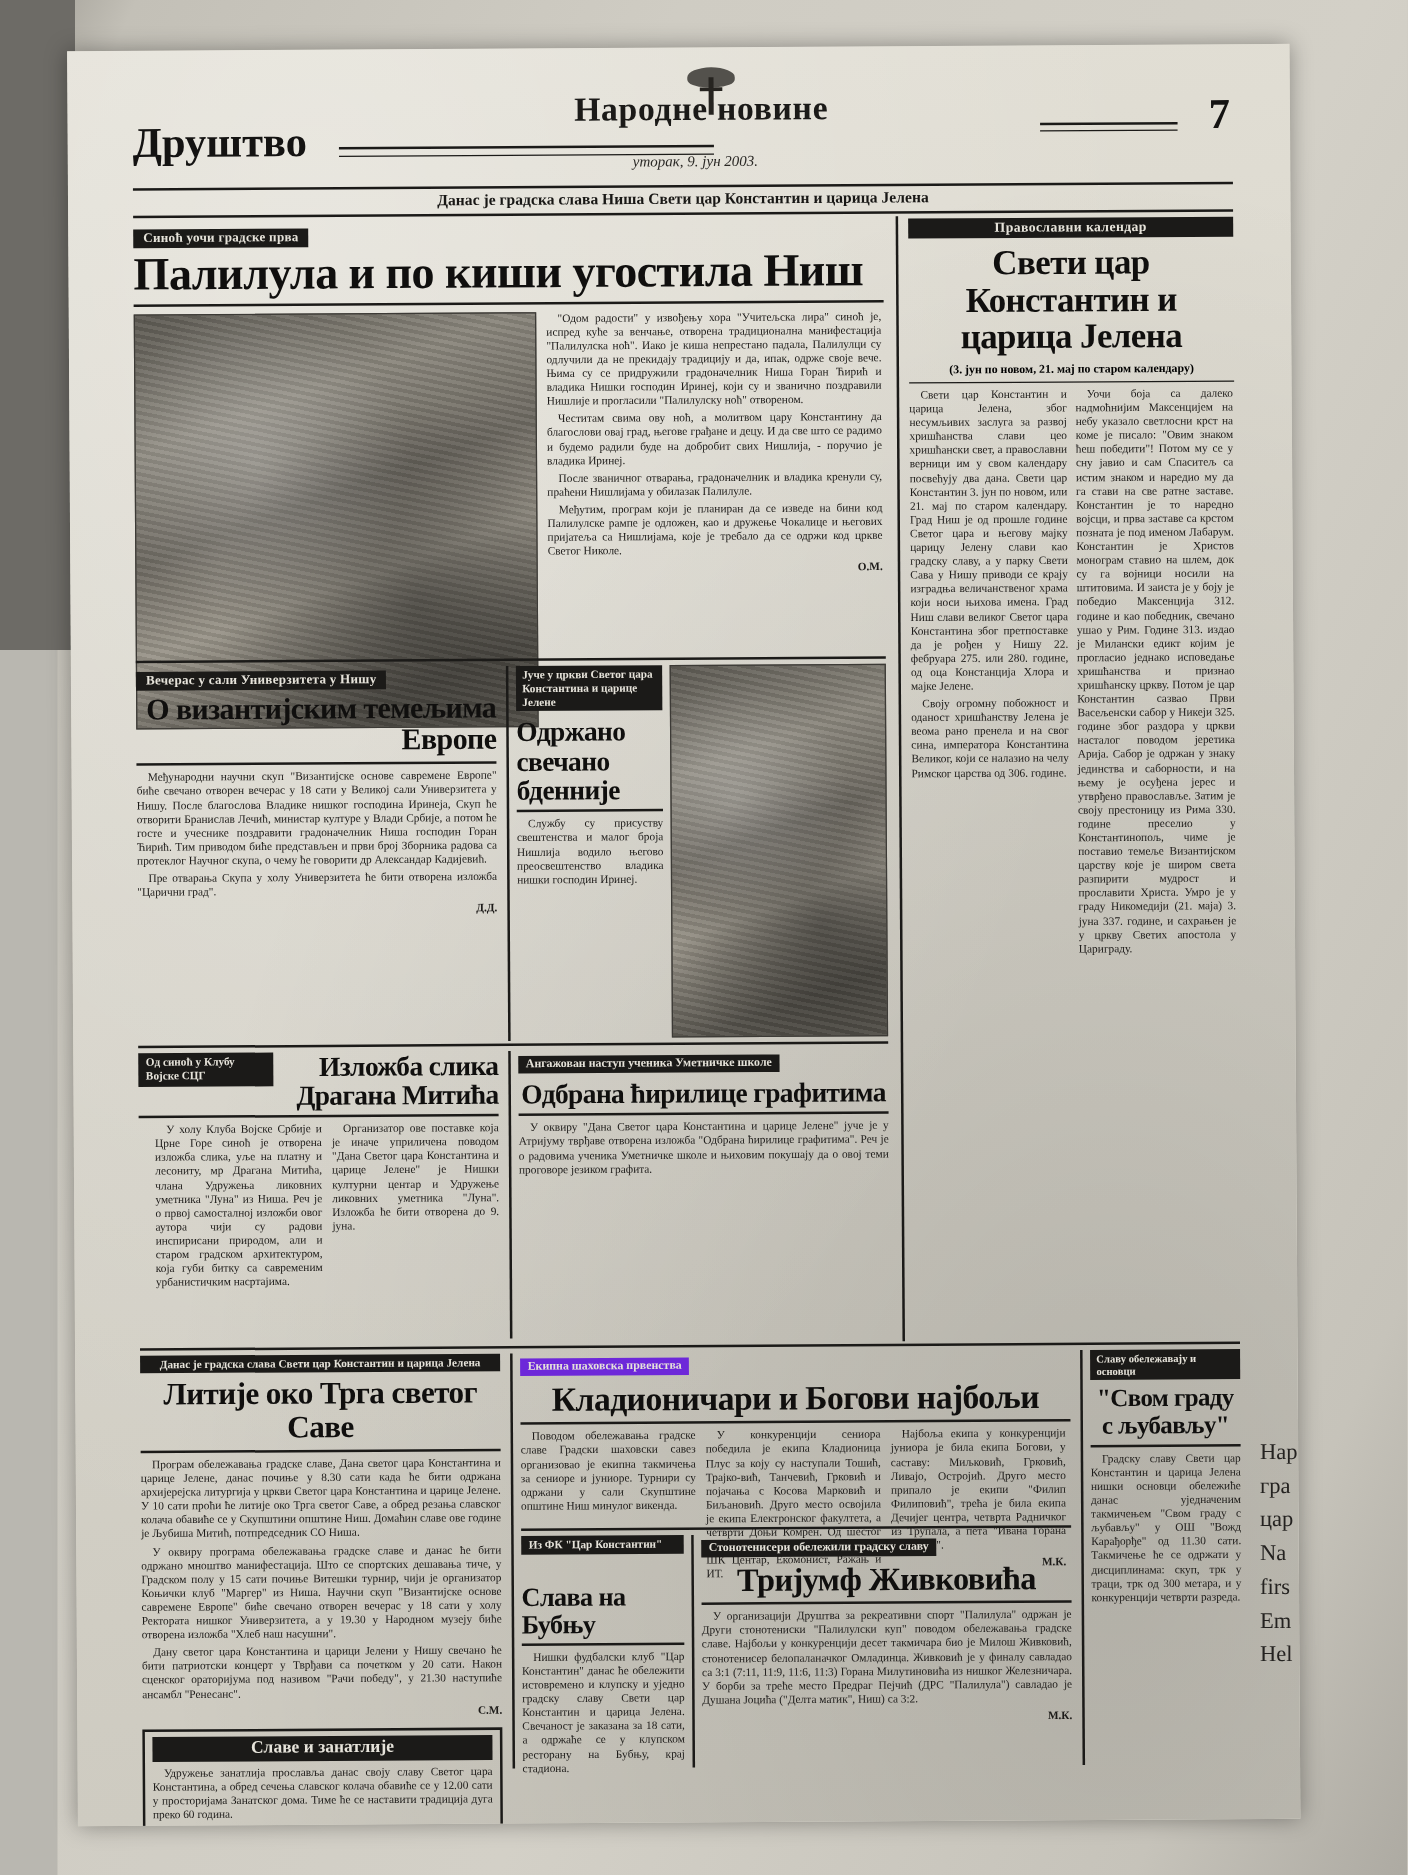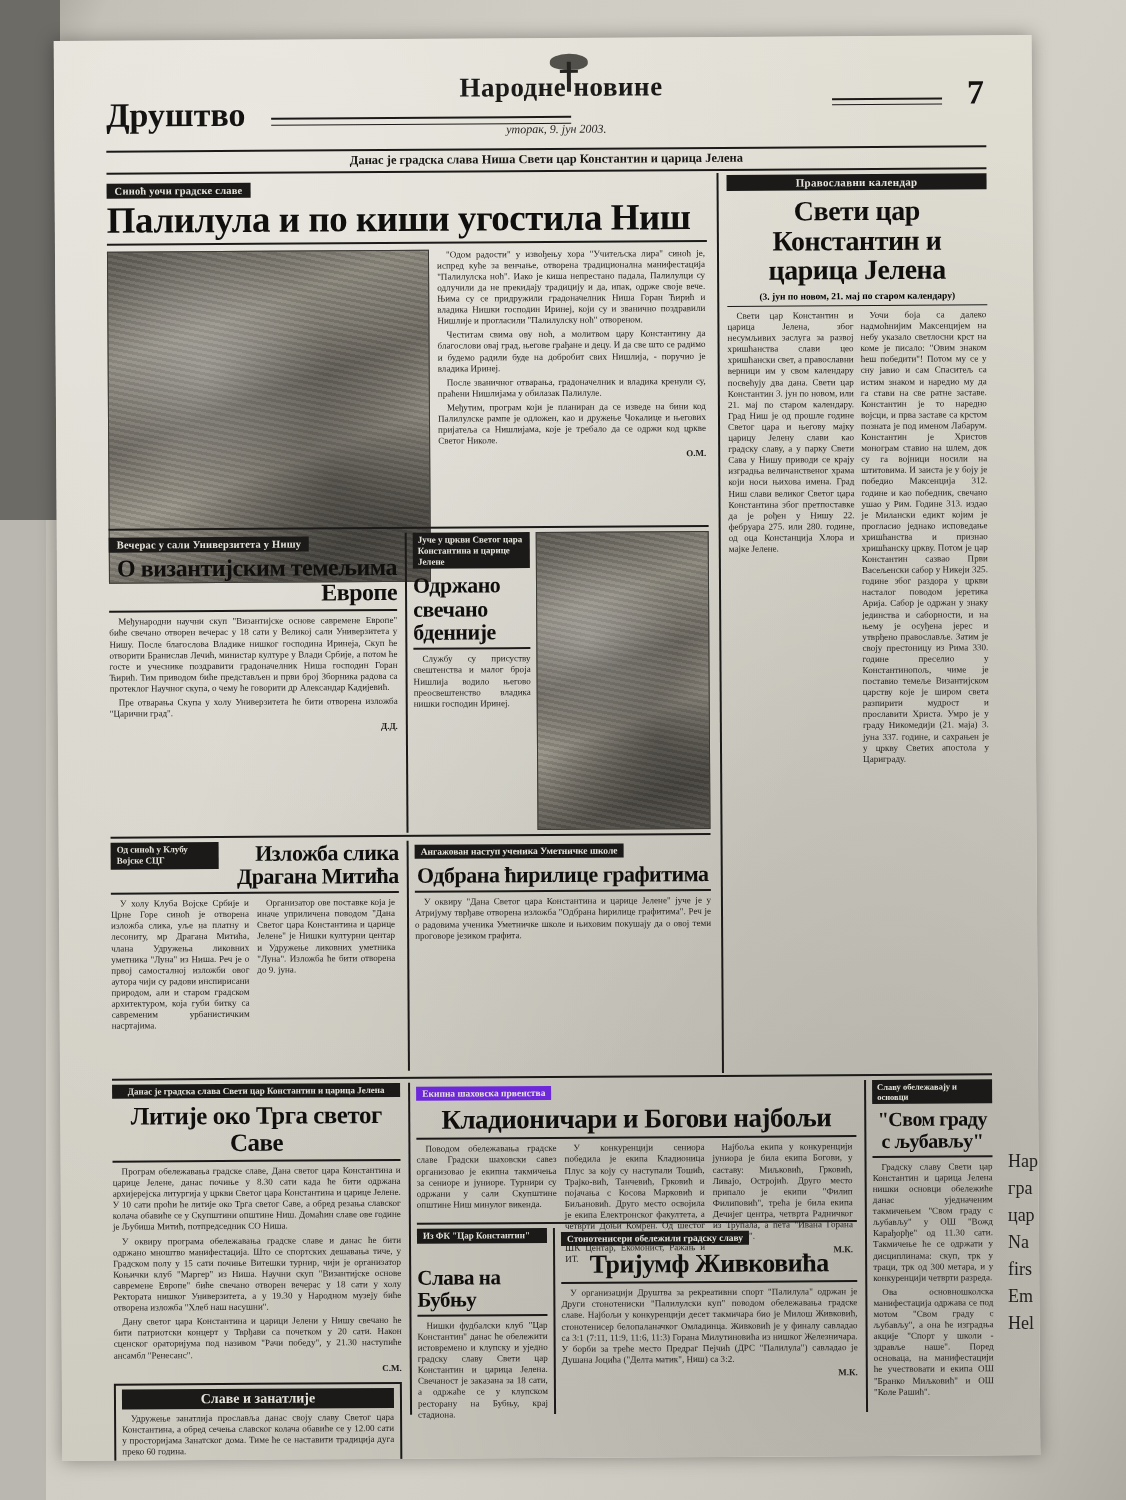--- a/index.html
+++ b/index.html
@@ -135,21 +135,21 @@
       <div class="section-rule"></div>
       <div class="dateline">уторак, 9. јун 2003.</div>
     </div>
 
     <div class="banner">Данас је градска слава Ниша Свети цар Константин и царица Јелена</div>
 
     <div class="col-sep" style="left:610px;top:110px;height:900px;"></div>
 
     <div style="position:absolute;left:0;top:112px;width:600px;">
       <div style="margin-top:2px;">
-        <span class="kicker">Синоћ уочи градске славе</span>
+        <span class="kicker">Синоћ уочи градске прва</span>
       </div>
       <div class="hl" style="font-size:37px;margin-top:3px;">Палилула и по киши угостила Ниш</div>
       <div class="hr2" style="margin-top:4px;"></div>
       <div style="display:flex;gap:8px;margin-top:6px;">
         <div class="photo" style="width:320px;height:330px;"></div>
         <div class="body" style="width:268px;">
           <p>"Одом радости" у извођењу хора "Учитељска лира" синоћ је, испред куће за венчање, отворена традиционална манифестација "Палилулска ноћ". Иако је киша непрестано падала, Палилулци су одлучили да не прекидају традицију и да, ипак, одрже своје вече. Њима су се придружили градоначелник Ниша Горан Ћирић и владика Нишки господин Иринеј, који су и званично поздравили Нишлије и прогласили "Палилулску ноћ" отвореном.</p>
           <p>Честитам свима ову ноћ, а молитвом цару Константину да благослови овај град, његове грађане и децу. И да све што се радимо и будемо радили буде на добробит свих Нишлија, - поручио је владика Иринеј.</p>
           <p>После званичног отварања, градоначелник и владика кренули су, праћени Нишлијама у обилазак Палилуле.</p>
           <p>Међутим, програм који је планиран да се изведе на бини код Палилулске рампе је одложен, као и дружење Чокалице и његових пријатеља са Нишлијама, које је требало да се одржи код цркве Светог Николе.</p>
@@ -159,20 +159,21 @@
     </div>
 
     <div style="position:absolute;left:620px;top:112px;width:260px;">
       <div style="background:#1b1a18;color:#e6e3da;font-size:11px;font-weight:bold;text-align:center;padding:2px 0;letter-spacing:.3px;">Православни календар</div>
       <div class="hl" style="font-size:28px;text-align:center;margin-top:6px;line-height:1.06;">Свети цар Константин и царица Јелена</div>
       <div style="font-size:9.5px;font-weight:bold;text-align:center;margin-top:6px;">(3. јун по новом, 21. мај по старом календару)</div>
       <div class="hr1" style="margin-top:4px;"></div>
       <div style="display:flex;gap:7px;margin-top:4px;">
         <div class="body" style="width:126px;">
           <p>Свети цар Константин и царица Јелена, због несумљивих заслуга за развој хришћанства слави цео хришћански свет, а православни верници им у свом календару посвећују два дана. Свети цар Константин 3. јун по новом, или 21. мај по старом календару. Град Ниш је од прошле године Светог цара и његову мајку царицу Јелену слави као градску славу, а у парку Свети Сава у Нишу приводи се крају изградња величанственог храма који носи њихова имена. Град Ниш слави великог Светог цара Константина због претпоставке да је рођен у Нишу 22. фебруара 275. или 280. године, од оца Констанција Хлора и мајке Јелене.</p>
+          <p>Своју огромну побожност и оданост хришћанству Јелена је веома рано пренела и на свог сина, императора Константина Великог, који се налазио на челу Римског царства од 306. године.</p>
         </div>
         <div class="body" style="width:126px;">
           <p>Уочи боја са далеко надмоћнијим Максенцијем на небу указало светлосни крст на коме је писало: "Овим знаком ћеш победити"! Потом му се у сну јавио и сам Спаситељ са истим знаком и наредио му да га стави на све ратне заставе. Константин је то наредно војсци, и прва заставе са крстом позната је под именом Лабарум. Константин је Христов монограм ставио на шлем, док су га војници носили на штитовима. И заиста је у боју је победио Максенција 312. године и као победник, свечано ушао у Рим. Године 313. издао је Милански едикт којим је прогласио једнако исповедање хришћанства и признао хришћанску цркву. Потом је цар Константин сазвао Први Васељенски сабор у Никеји 325. године због раздора у цркви насталог поводом јеретика Арија. Сабор је одржан у знаку јединства и саборности, и на њему је осуђена јерес и утврђено православље. Затим је своју престоницу из Рима 330. године преселио у Константинопољ, чиме је поставио темеље Византијском царству које је широм света разпирити мудрост и прославити Христа. Умро је у граду Никомедији (21. маја) 3. јуна 337. године, и сахрањен је у цркву Светих апостола у Цариграду.</p>
         </div>
       </div>
     </div>
 
     <div class="hr2" style="position:absolute;left:0;top:462px;width:600px;"></div>
 
     <div style="position:absolute;left:0;top:468px;width:288px;">
@@ -204,21 +205,21 @@
 
     <div class="hr2" style="position:absolute;left:0;top:770px;width:600px;"></div>
 
     <div style="position:absolute;left:0;top:776px;width:288px;">
       <div style="display:flex;align-items:flex-start;gap:8px;">
         <div style="background:#1b1a18;color:#e6e3da;font-size:9px;font-weight:bold;padding:2px 6px;line-height:1.25;width:96px;">Од синоћ у Клубу Војске СЦГ</div>
         <div class="hl" style="font-size:22px;flex:1;text-align:right;line-height:1.05;">Изложба слика Драгана Митића</div>
       </div>
       <div class="hr2" style="margin-top:4px;"></div>
       <div style="display:flex;gap:8px;margin-top:4px;">
-        <div class="body" style="width:138px;">
+        <div class="body" style="width:138px;margin-left:13px;">
           <p>У холу Клуба Војске Србије и Црне Горе синоћ је отворена изложба слика, уље на платну и лесониту, мр Драгана Митића, члана Удружења ликовних уметника "Луна" из Ниша. Реч је о првој самосталној изложби овог аутора чији су радови инспирисани природом, али и старом градском архитектуром, која губи битку са савременим урбанистичким насртајима.</p>
         </div>
         <div class="body" style="width:138px;">
           <p>Организатор ове поставке која је иначе уприличена поводом "Дана Светог цара Константина и царице Јелене" је Нишки културни центар и Удружење ликовних уметника "Луна". Изложба ће бити отворена до 9. јуна.</p>
         </div>
       </div>
     </div>
 
     <div class="col-sep" style="left:296px;top:776px;height:230px;"></div>
 
@@ -295,21 +296,20 @@
     </div>
 
     <div class="col-sep" style="left:752px;top:1018px;height:332px;"></div>
 
     <div style="position:absolute;left:760px;top:1018px;width:120px;">
       <div style="background:#1b1a18;color:#e6e3da;font-size:8.5px;font-weight:bold;padding:2px 5px;line-height:1.2;">Славу обележавају и основци</div>
       <div class="hl" style="font-size:20px;text-align:center;margin-top:5px;line-height:1.06;">"Свом граду с љубављу"</div>
       <div class="hr2" style="margin-top:4px;"></div>
       <div class="body" style="margin-top:4px;">
         <p>Градску славу Свети цар Константин и царица Јелена нишки основци обележиће данас уједначеним такмичењем "Свом граду с љубављу" у ОШ "Вожд Карађорђе" од 11.30 сати. Такмичење ће се одржати у дисциплинама: скуп, трк у траци, трк од 300 метара, и у конкуренцији четврти разреда.</p>
-        <p>Ова основношколска манифестација одржава се под мотом "Свом граду с љубављу", а она ће изградња акције "Спорт у школи - здравље наше". Поред основаца, на манифестацији ће учествовати и екипа ОШ "Бранко Миљковић" и ОШ "Коле Рашић".</p>
       </div>
     </div>
 
   </div>
 </div>
 
 <div class="outside">
   <div>Нар</div>
   <div>гра</div>
   <div>цар</div>

